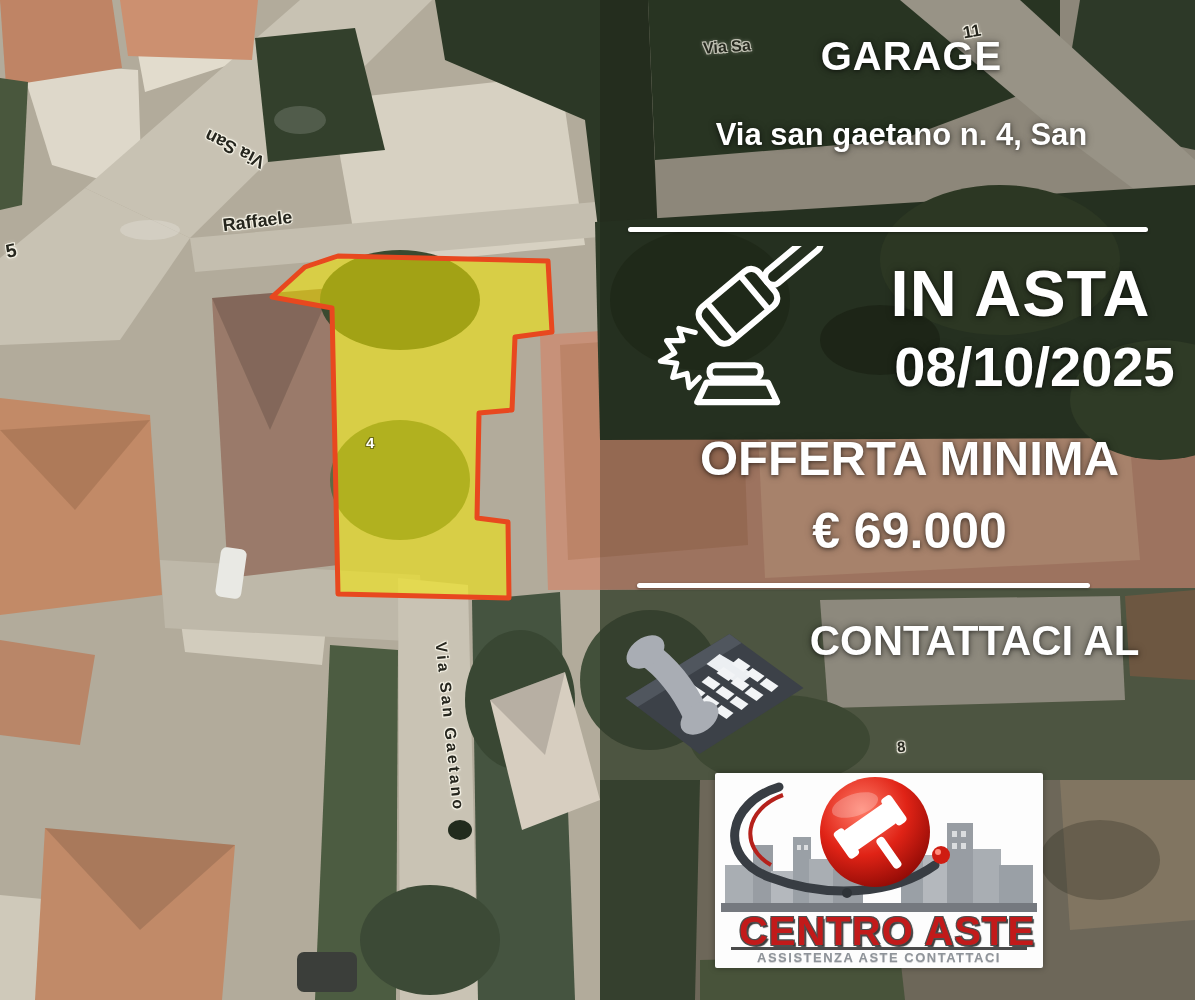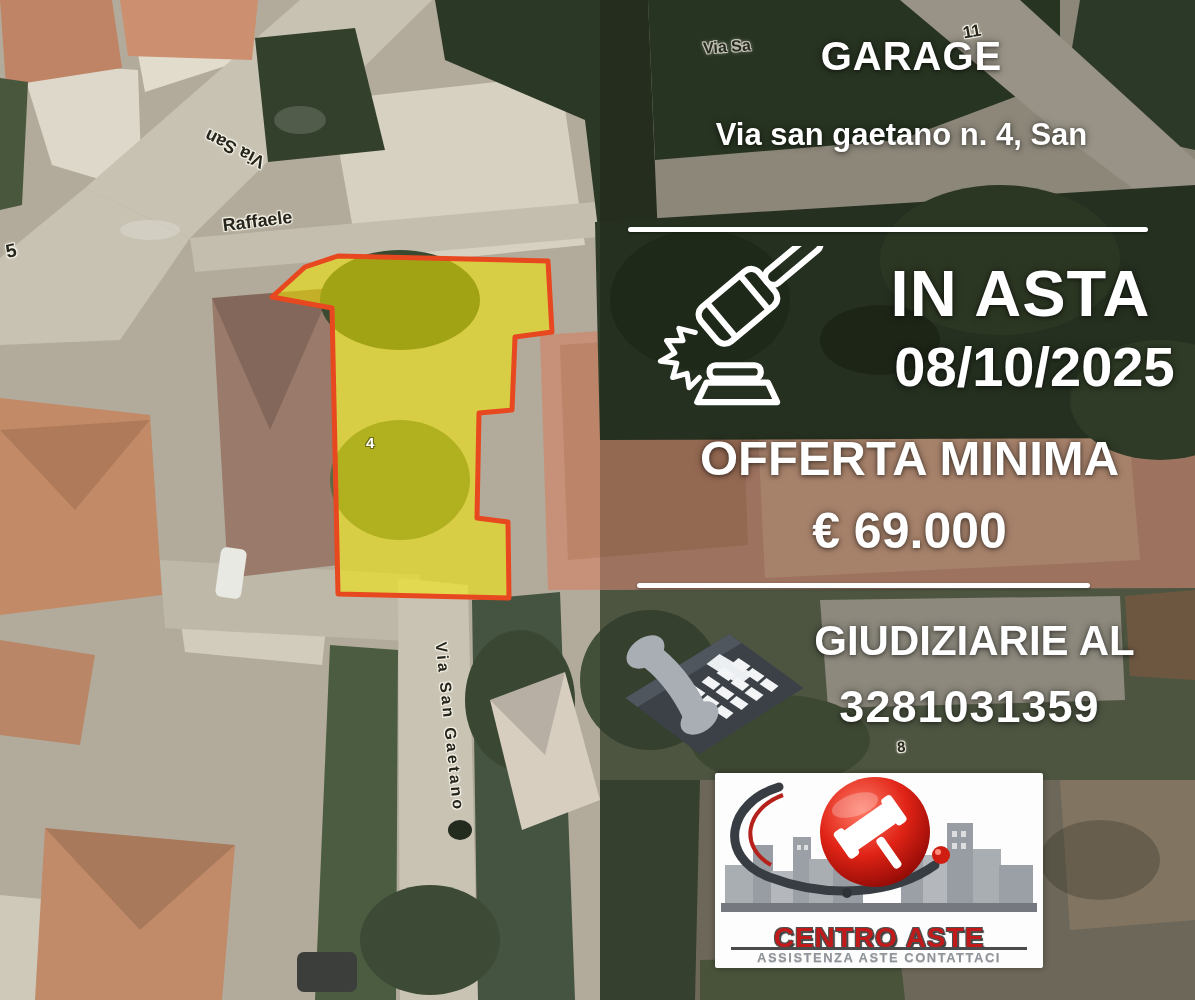--- a/index.html
+++ b/index.html
@@ -32,23 +32,23 @@
   .p-inasta{left:258px;top:258px;width:325px;font-size:65px;letter-spacing:1px;}
   .p-date{left:272px;top:336px;width:325px;font-size:56px;}
   .p-offer-label{left:0;top:432px;width:100%;padding-left:12px;font-size:49px;}
   .p-offer-amount{left:0;top:504px;width:100%;padding-left:12px;font-size:50px;}
   .phone-box{position:absolute;left:5px;top:606px;width:205px;height:150px;}
   .p-contact-label{left:172px;top:618px;width:405px;font-size:42px;}
   .p-contact-phone{left:167px;top:682px;width:405px;font-size:45px;letter-spacing:1px;}
   
   .logo-card{position:absolute;left:115px;top:773px;width:328px;height:195px;
     background:#fdfdfd;border-radius:2px;box-shadow:0 0 6px rgba(0,0,0,.35);overflow:hidden;}
-  .logo-name{position:absolute;left:0;top:136px;width:100%;text-align:center;
-    font-size:28px;font-weight:bold;letter-spacing:1px;color:#c21a1a;
-    text-shadow:-1px -1px 0 #4f4f4f,1px -1px 0 #4f4f4f,-1px 1px 0 #4f4f4f,2px 2px 1px #3c3c3c;margin-top:13px;}
+  .logo-name{position:absolute;left:8px;top:136px;width:100%;text-align:center;
+    font-size:40px;font-weight:bold;letter-spacing:1px;color:#c21a1a;
+    text-shadow:-1px -1px 0 #4f4f4f,1px -1px 0 #4f4f4f,-1px 1px 0 #4f4f4f,2px 2px 1px #3c3c3c;}
   .logo-line{position:absolute;left:16px;right:16px;top:174px;height:2.5px;background:#4a4a4a;}
   .logo-tagline{position:absolute;left:0;top:177px;width:100%;text-align:center;
     font-size:13px;font-weight:bold;letter-spacing:1.5px;color:#8e9399;
     text-shadow:0 1px 0 #d8d8d8;}
 </style>
 </head>
 <body>
 
 <div id="stage">
 
@@ -177,22 +177,21 @@
           <path d="M115,80 l12,8 -7,6 -12,-8 z"></path>
           <path d="M129,90 l12,8 -7,6 -12,-8 z"></path>
         <path d="M86,79 l12,8 -7,6 -12,-8 z"></path>
           <path d="M100,89 l12,8 -7,6 -12,-8 z"></path>
           <path d="M114,99 l12,8 -7,6 -12,-8 z"></path>
       </g>
       <path d="M40,48 C58,60 76,82 88,108" stroke="#a9adb4" stroke-width="26" stroke-linecap="round" fill="none"></path>
       <ellipse cx="38" cy="46" rx="21" ry="14" fill="#a9adb4" transform="rotate(-35 38 46)"></ellipse>
       <ellipse cx="92" cy="112" rx="21" ry="14" fill="#a9adb4" transform="rotate(-35 92 112)"></ellipse>
     </svg>
-    <div class="txt p-contact-label">GIUDIZIARIE AL</div>
-    <div class="txt p-contact-phone">3281031359</div>
+    <div class="txt p-contact-label">CONTATTACI AL</div>
 
     <div class="logo-card">
       <svg width="328" height="195" viewBox="0 0 328 195">
 
         <g>
           <rect x="10" y="92" width="30" height="40" fill="#a9aeb3"></rect>
           <rect x="38" y="72" width="20" height="60" fill="#989da3"></rect>
           <rect x="56" y="98" width="24" height="34" fill="#b4b8bd"></rect>
           <rect x="78" y="64" width="18" height="68" fill="#9aa0a6"></rect>
           <rect x="94" y="86" width="26" height="46" fill="#a9aeb3"></rect>

